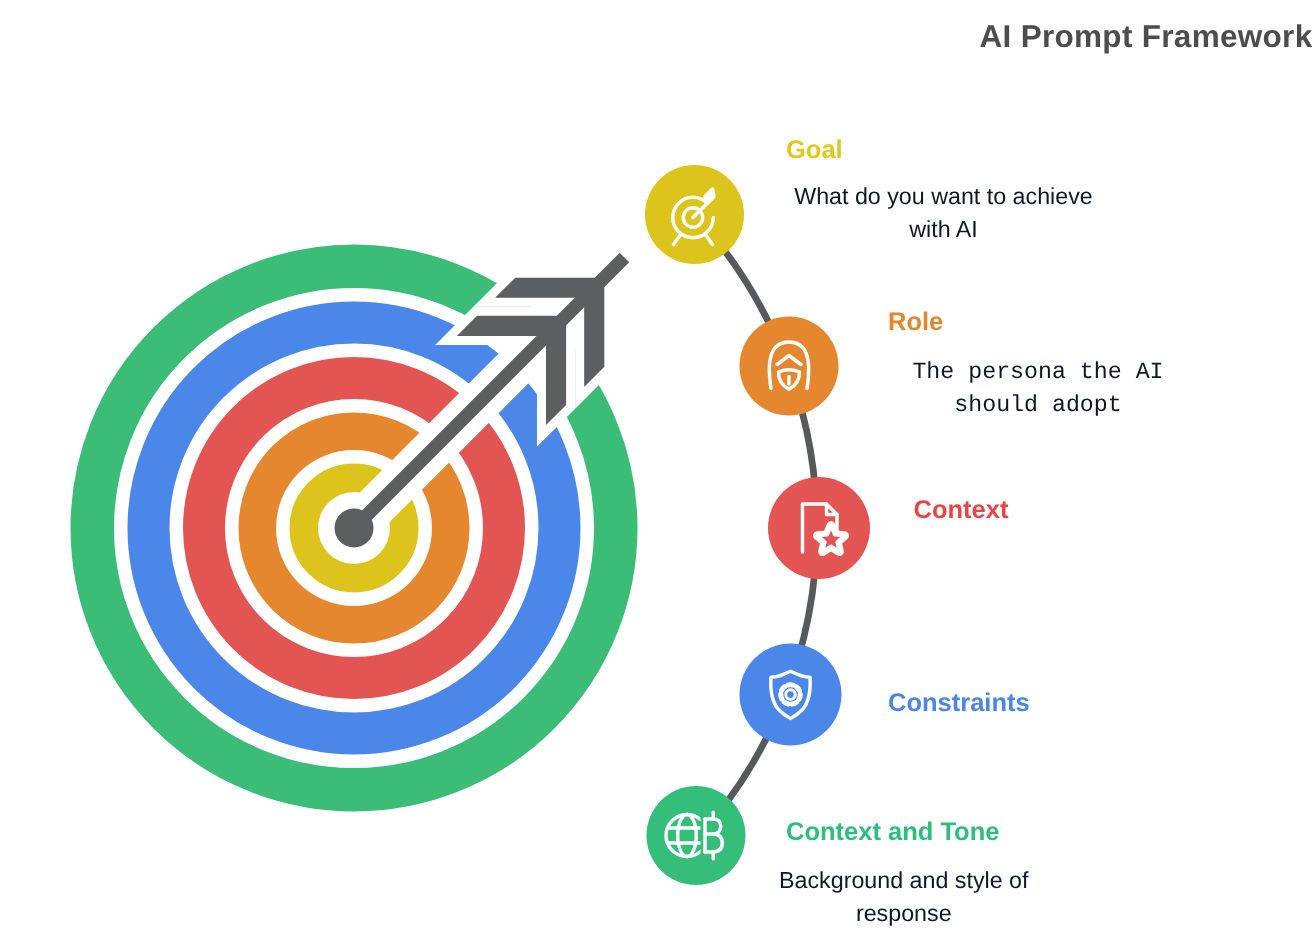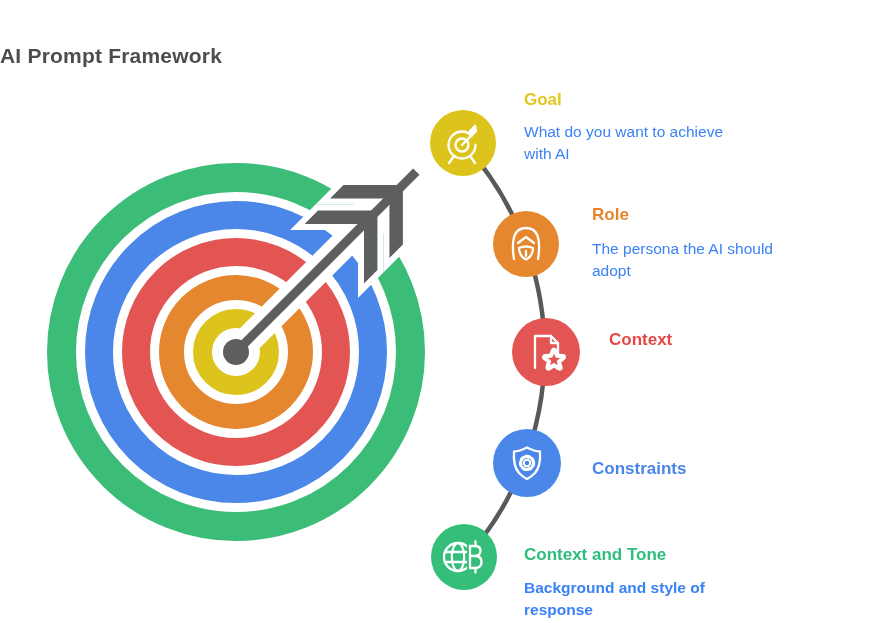--- a/index.html
+++ b/index.html
@@ -5,38 +5,37 @@
   html,body{margin:0;padding:0;background:#ffffff;}
   #canvas{
     position:relative;
     width:875px;height:623px;
     background:#ffffff;
     overflow:hidden;
     font-family:"Liberation Sans", sans-serif;
   }
   .page-title{
     position:absolute;left:0;top:13px;width:875px;
-    text-align:left;
+    text-align:right;
     font-size:21px;font-weight:700;color:#4d4d4d;
     letter-spacing:.2px;
-    margin-top:31px;
   }
   #diagram-svg{position:absolute;left:0;top:0;}
   .icon-circle{
     position:absolute;
     width:66px;height:66px;border-radius:50%;
     display:flex;align-items:center;justify-content:center;
   }
   .item-heading{
     position:absolute;
     font-size:17px;font-weight:700;line-height:24px;white-space:nowrap;
   }
   .item-desc{
     position:absolute;
-    font-size:15.5px;font-weight:400;line-height:21.5px;color:#3b82f6;
+    font-size:15.5px;font-weight:400;line-height:21.5px;color:#0f172a;text-align:center;
   }
 </style>
 </head>
 <body>
 
 <div id="canvas">
 
   <div class="page-title">AI Prompt Framework</div>
 
   <svg id="diagram-svg" width="875" height="623" viewBox="0 0 875 623">
@@ -80,21 +79,21 @@
 
   <div class="icon-circle" style="left: 493px; top: 211px; background-color: rgb(228, 135, 47);">
     <svg width="48" height="48" viewBox="-24 -24 48 48" fill="none" stroke="#ffffff" stroke-width="2.3" stroke-linecap="round" stroke-linejoin="round">
       <path d="M -12,15 Q -17,-16 0,-16 Q 17,-16 12,15"></path>
       <path d="M -8,-1 L 0,-7 L 8,-1"></path>
       <path d="M -7,4 Q 0,1 7,4 Q 7,12 0,15.5 Q -7,12 -7,4 Z"></path>
       <line x1="0" y1="7" x2="0" y2="12"></line>
     </svg>
   </div>
   <div class="item-heading" style="left: 592px; top: 203px; color: rgb(229, 134, 45);">Role</div>
-  <div class="item-desc" style="left:592px;top:238px;width:200px;">The persona the AI should adopt</div>
+  <div class="item-desc" style="left:592px;top:238px;width:200px;font-family:Liberation Mono, monospace;">The persona the AI should adopt</div>
 
   <div class="icon-circle" style="left: 512px; top: 318px; width: 68px; height: 68px; background-color: rgb(226, 85, 82);">
     <svg width="48" height="48" viewBox="-24 -24 48 48" fill="none" stroke="#ffffff" stroke-width="2.3" stroke-linecap="round" stroke-linejoin="round">
       <path d="M -11,16 V -16 H 5 L 12,-9 V 14"></path>
       <path d="M 5,-16 V -9 H 12"></path>
       <polygon points="8,-1.5 10.5,4.6 17,5.1 12,9.3 13.6,15.7 8,12.2 2.4,15.7 4,9.3 -1,5.1 5.5,4.6" fill="#ffffff" stroke="#ffffff" stroke-width="6"></polygon>
       <polygon points="8,-1.5 10.5,4.6 17,5.1 12,9.3 13.6,15.7 8,12.2 2.4,15.7 4,9.3 -1,5.1 5.5,4.6" stroke="#ffffff" stroke-width="2.3" style="fill: rgb(226, 85, 82);"></polygon>
     </svg>
   </div>
   <div class="item-heading" style="left: 609px; top: 328px; color: rgb(231, 71, 68);">Context</div>
@@ -115,15 +114,15 @@
       <line x1="-19" y1="-5" x2="7" y2="-5"></line>
       <line x1="-19" y1="5" x2="7" y2="5"></line>
       <rect x="3" y="-13" width="17" height="26" stroke="none" style="fill: rgb(53, 189, 122);"></rect>
       <path d="M 6,-11 V 11"></path>
       <path d="M 6,-11 H 11 Q 16.5,-11 16.5,-6.2 Q 16.5,-1 11,-1 H 6 M 11,-1 Q 17.5,-1 17.5,5 Q 17.5,11 11,11 H 6"></path>
       <line x1="11.5" y1="-15.5" x2="11.5" y2="-11"></line>
       <line x1="11.5" y1="11" x2="11.5" y2="15.5"></line>
     </svg>
   </div>
   <div class="item-heading" style="left: 524px; top: 543px; color: rgb(45, 190, 124);">Context and Tone</div>
-  <div class="item-desc" style="left:524px;top:577px;width:185px;font-weight:bold;">Background and style of response</div>
+  <div class="item-desc" style="left:510px;top:577px;width:185px;">Background and style of response</div>
 
 </div>
 
 </body></html>

